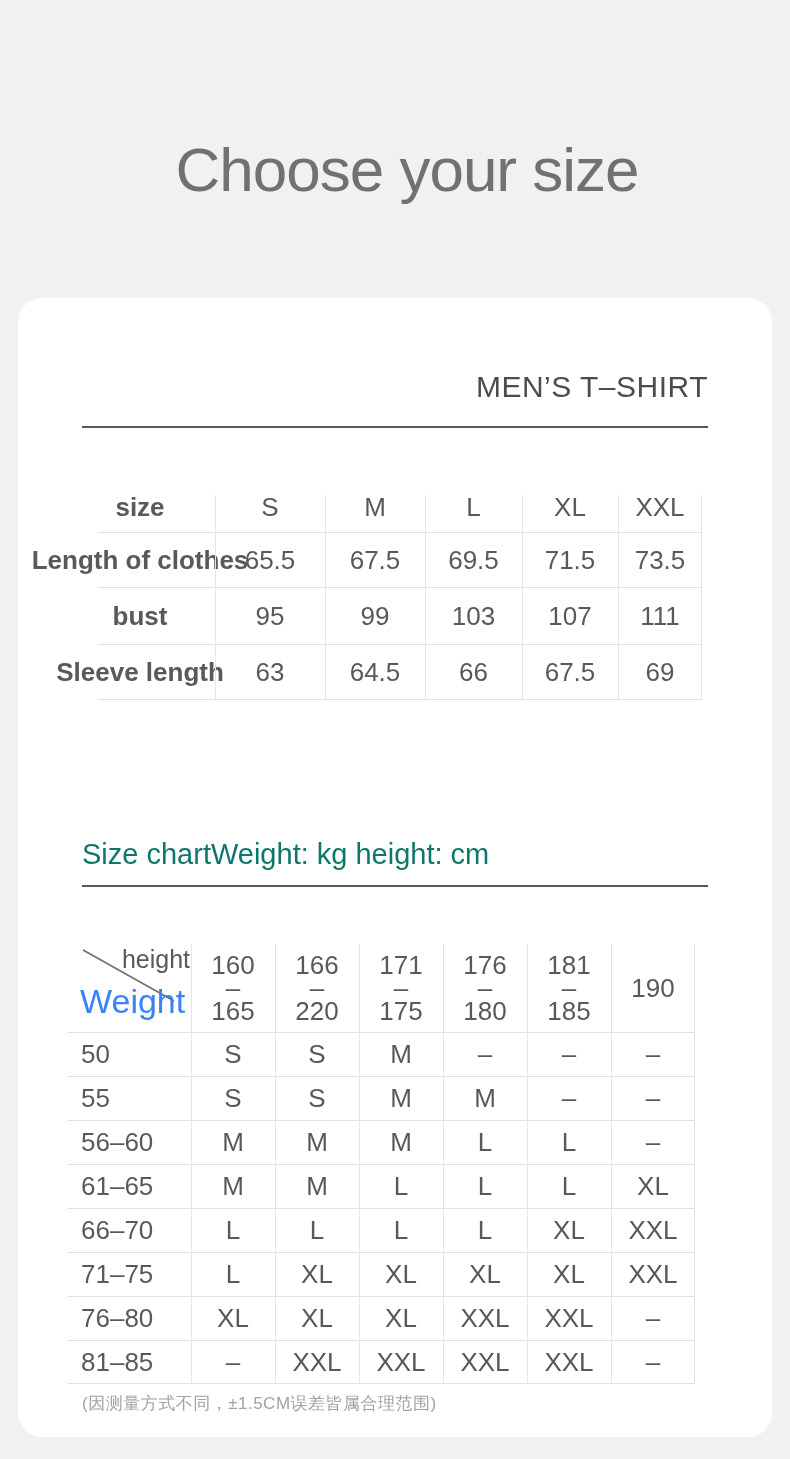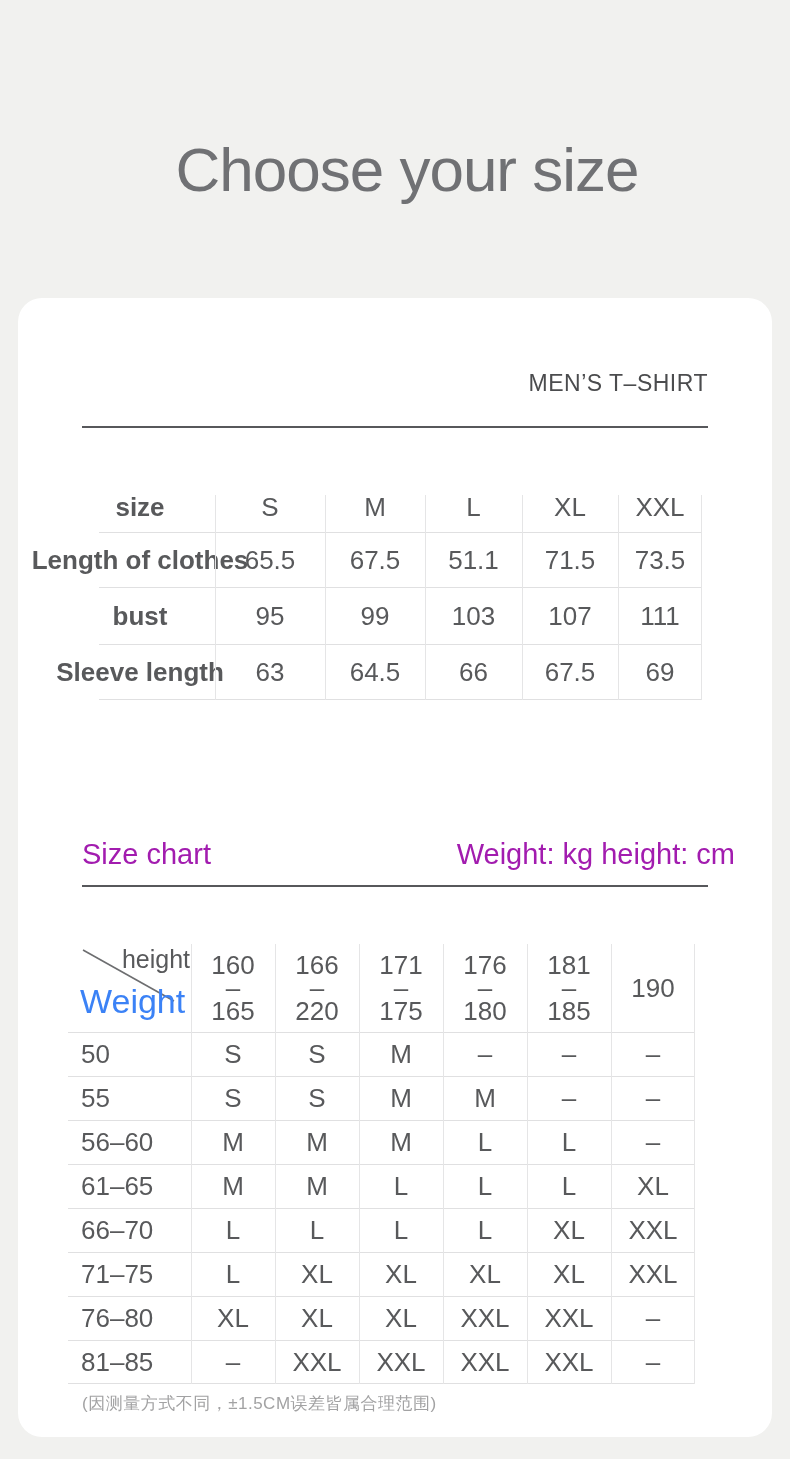--- a/index.html
+++ b/index.html
@@ -11,29 +11,29 @@
   .page-title{
     position:absolute;top:134px;left:12px;width:790px;text-align:center;
     font-size:62px;font-weight:300;color:#707174;letter-spacing:-1px;
   }
   .card{
     position:absolute;top:298px;left:18px;width:754px;height:1139px;
     background:#ffffff;border-radius:24px;
   }
   .product-title{
     position:absolute;top:72px;right:64px;
-    font-size:23px;color:#4b4c4e;letter-spacing:0.5px;white-space:nowrap;
+    font-size:30px;color:#4b4c4e;letter-spacing:0.5px;white-space:nowrap;
   }
   .rule{position:absolute;left:64px;width:626px;height:2px;background:#57585b;}
   .rule1{top:128px;}
   .rule2{top:587px;}
   .chart-head{
     position:absolute;top:540px;left:64px;width:653px;
-    display:flex;justify-content:space-between;align-items:baseline;
-    font-size:29px;color:#a21caf;
+    display:flex;align-items:baseline;
+    font-size:29px;color:#0f766e;
   }
   .tbl{position:relative;display:grid;}
   .t1{
     position:absolute;top:184px;left:47px;width:637px;height:218px;
     grid-template-columns:150px 110px 100px 97px 96px 84px;
     grid-template-rows:51px 55px 57px 55px;
   }
   .t2{
     position:absolute;top:646px;left:50px;width:627px;height:440px;
     grid-template-columns:123px 84px 84px 84px 84px 84px 84px;
@@ -75,21 +75,21 @@
   <div class="tbl t1" id="size-table">
       <div class="cell lab1">size</div>
       <div class="cell">S</div>
       <div class="cell">M</div>
       <div class="cell">L</div>
       <div class="cell">XL</div>
       <div class="cell">XXL</div>
       <div class="cell lab1">Length of clothes</div>
       <div class="cell">65.5</div>
       <div class="cell">67.5</div>
-      <div class="cell">51.1</div>
+      <div class="cell">69.5</div>
       <div class="cell">71.5</div>
       <div class="cell">73.5</div>
       <div class="cell lab1">bust</div>
       <div class="cell">95</div>
       <div class="cell">99</div>
       <div class="cell">103</div>
       <div class="cell">107</div>
       <div class="cell">111</div>
       <div class="cell lab1">Sleeve length</div>
       <div class="cell">63</div>

